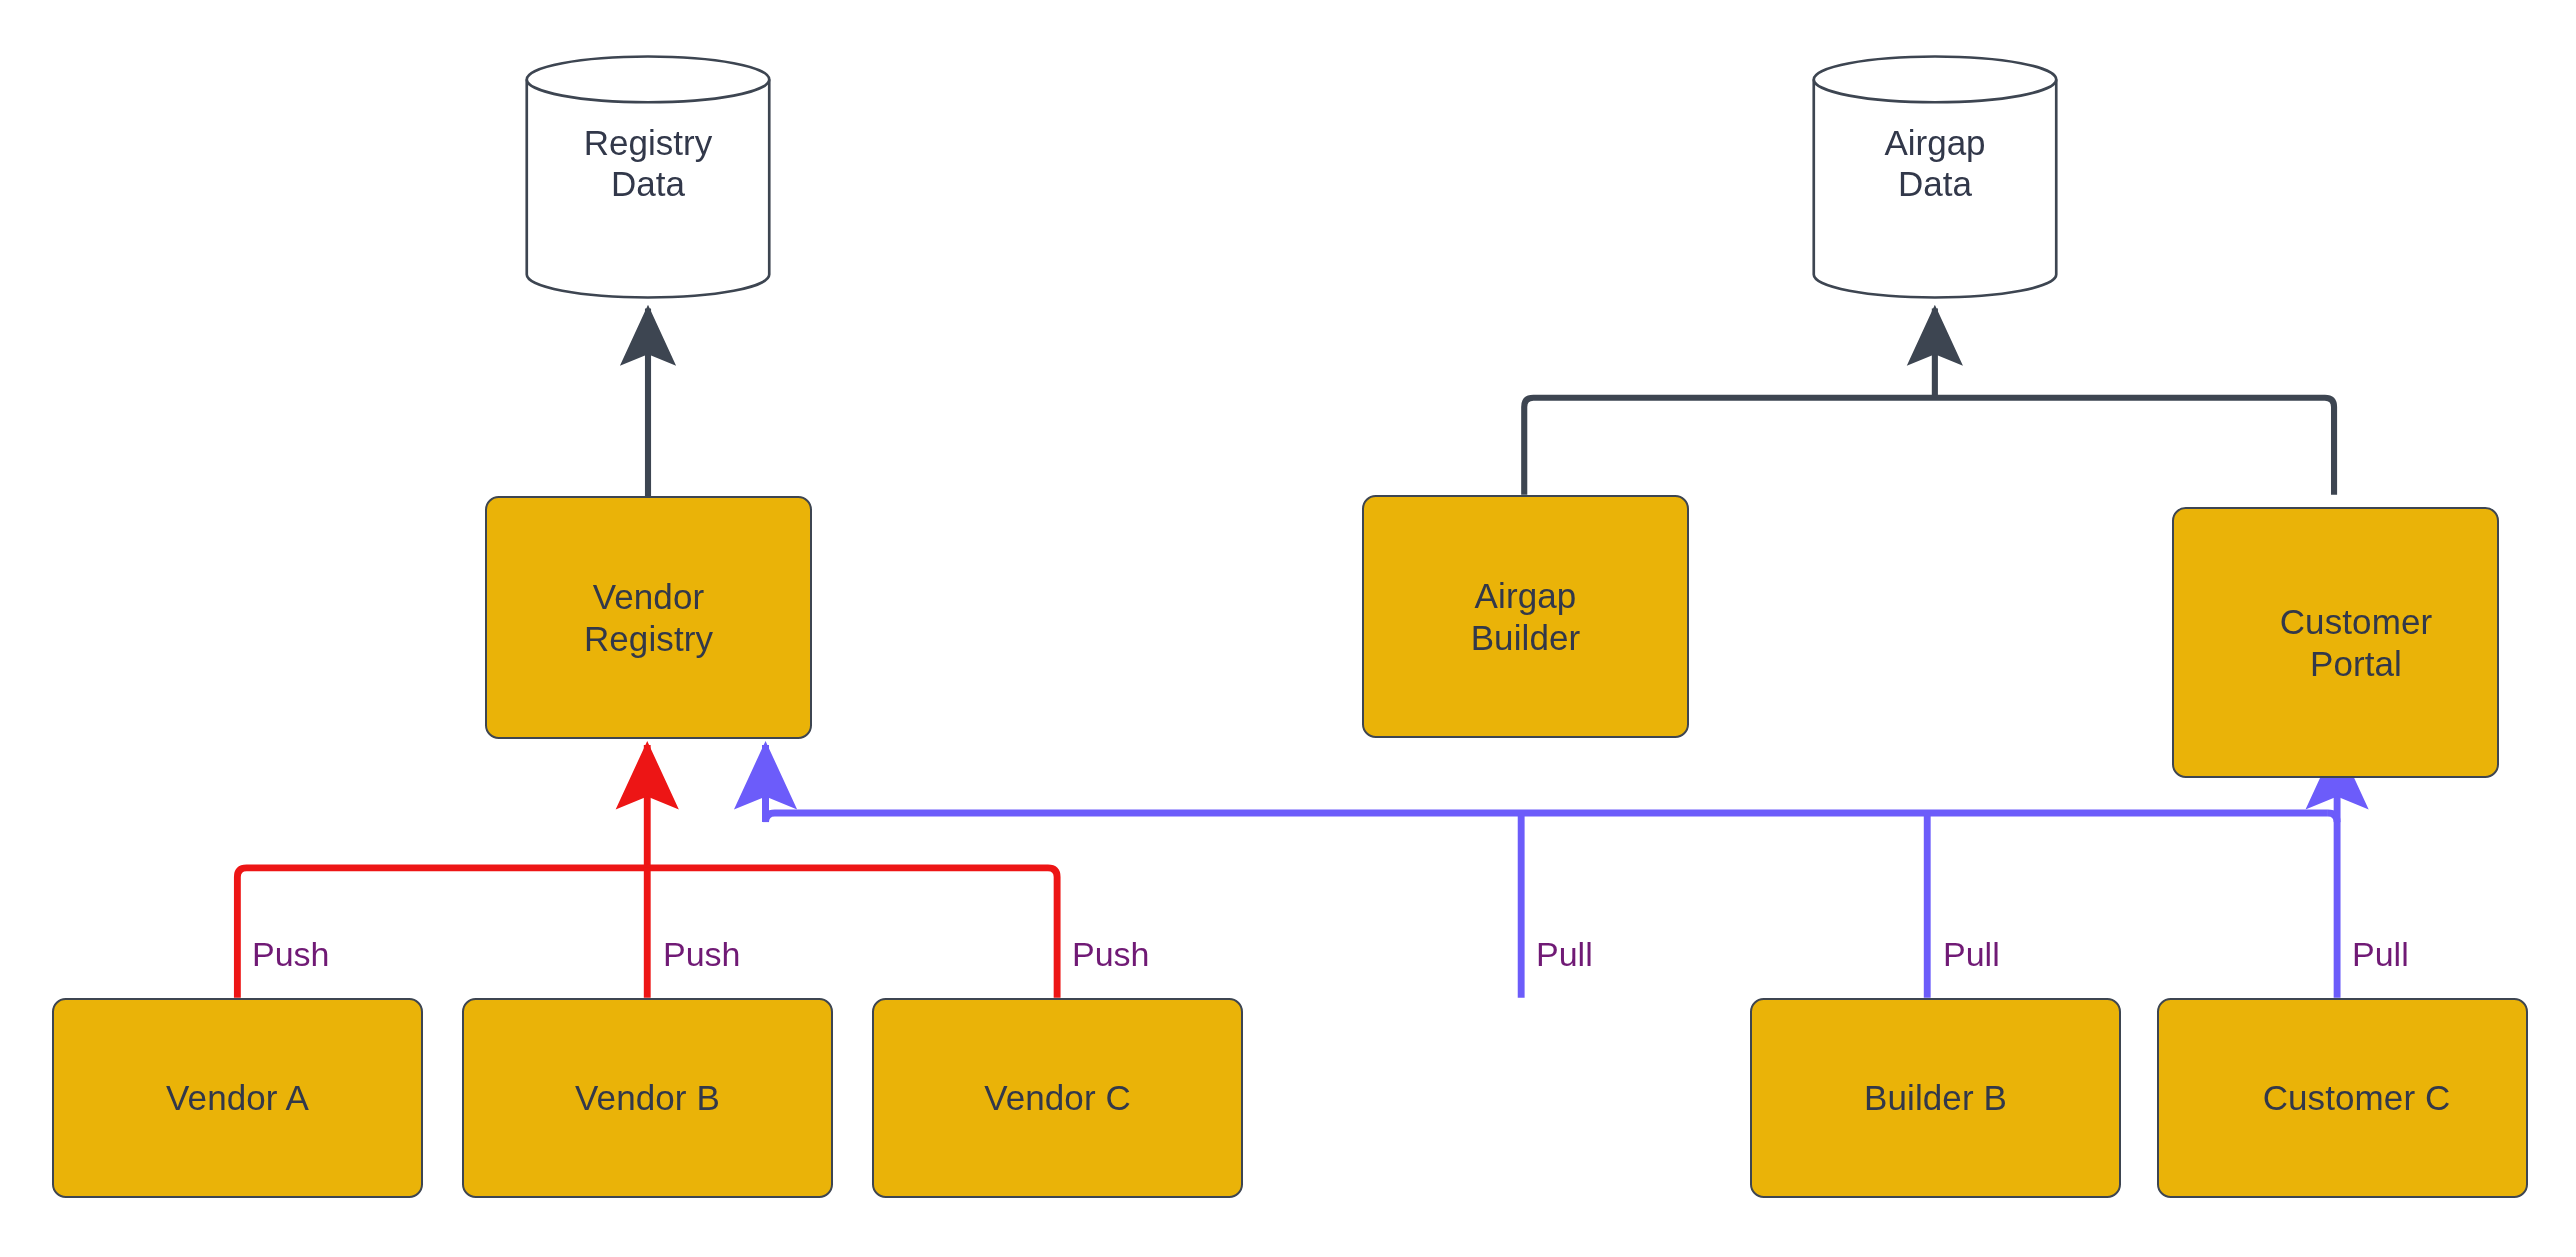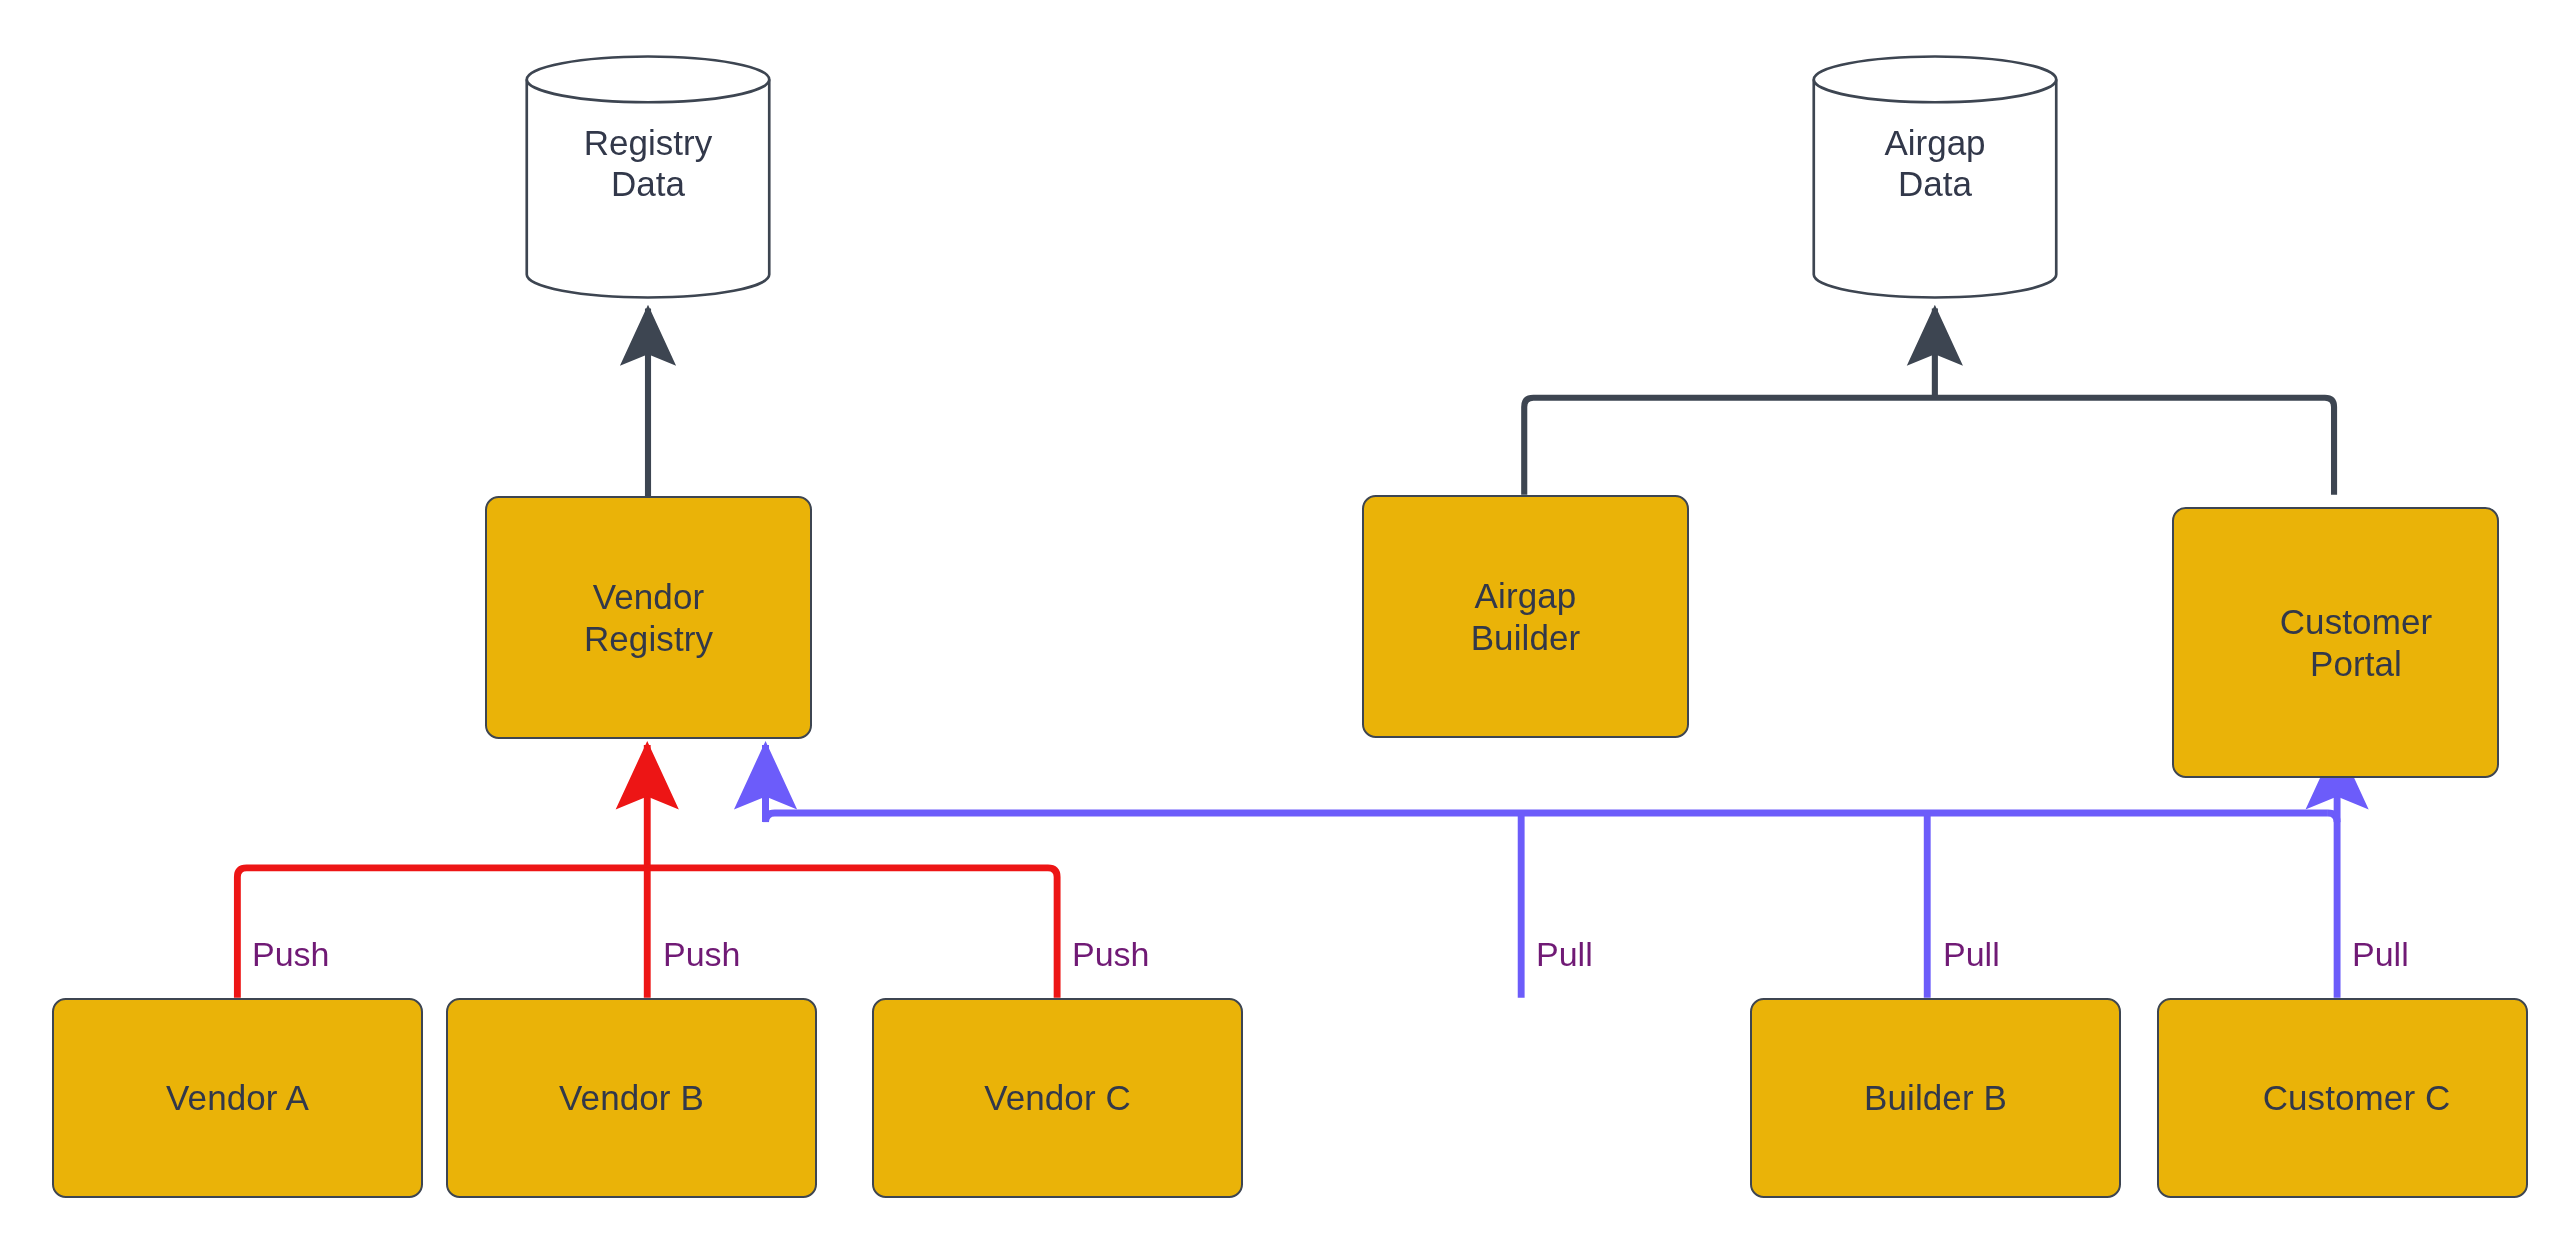--- a/index.html
+++ b/index.html
@@ -127,21 +127,21 @@
   <div class="node" style="left:485px; top:496px; width:327px; height:243px;">Vendor
 Registry</div>
 
   <div class="node" style="left:1362px; top:495px; width:327px; height:243px;">Airgap
 Builder</div>
 
   <div class="node" style="left:2172px; top:507px; width:327px; height:271px;padding-left:41px;">Customer
 Portal</div>
 
   <div class="node" style="left:52px; top:998px; width:371px; height:200px;">Vendor A</div>
-  <div class="node" style="left:446px; top:998px; width:371px; height:200px;">Vendor B</div>
+  <div class="node" style="left:462px; top:998px; width:371px; height:200px;">Vendor B</div>
   <div class="node" style="left:872px; top:998px; width:371px; height:200px;">Vendor C</div>
 
   <div class="node" style="left:1750px; top:998px; width:371px; height:200px;">Builder B</div>
   <div class="node" style="left:2157px; top:998px; width:371px; height:200px;padding-left:28px;">Customer C</div>
 
   <div class="edge-label" style="left:252px; top:937px;">Push</div>
   <div class="edge-label" style="left:663px; top:937px;">Push</div>
   <div class="edge-label" style="left:1072px; top:937px;">Push</div>
 
   <div class="edge-label" style="left:1536px; top:937px;">Pull</div>

